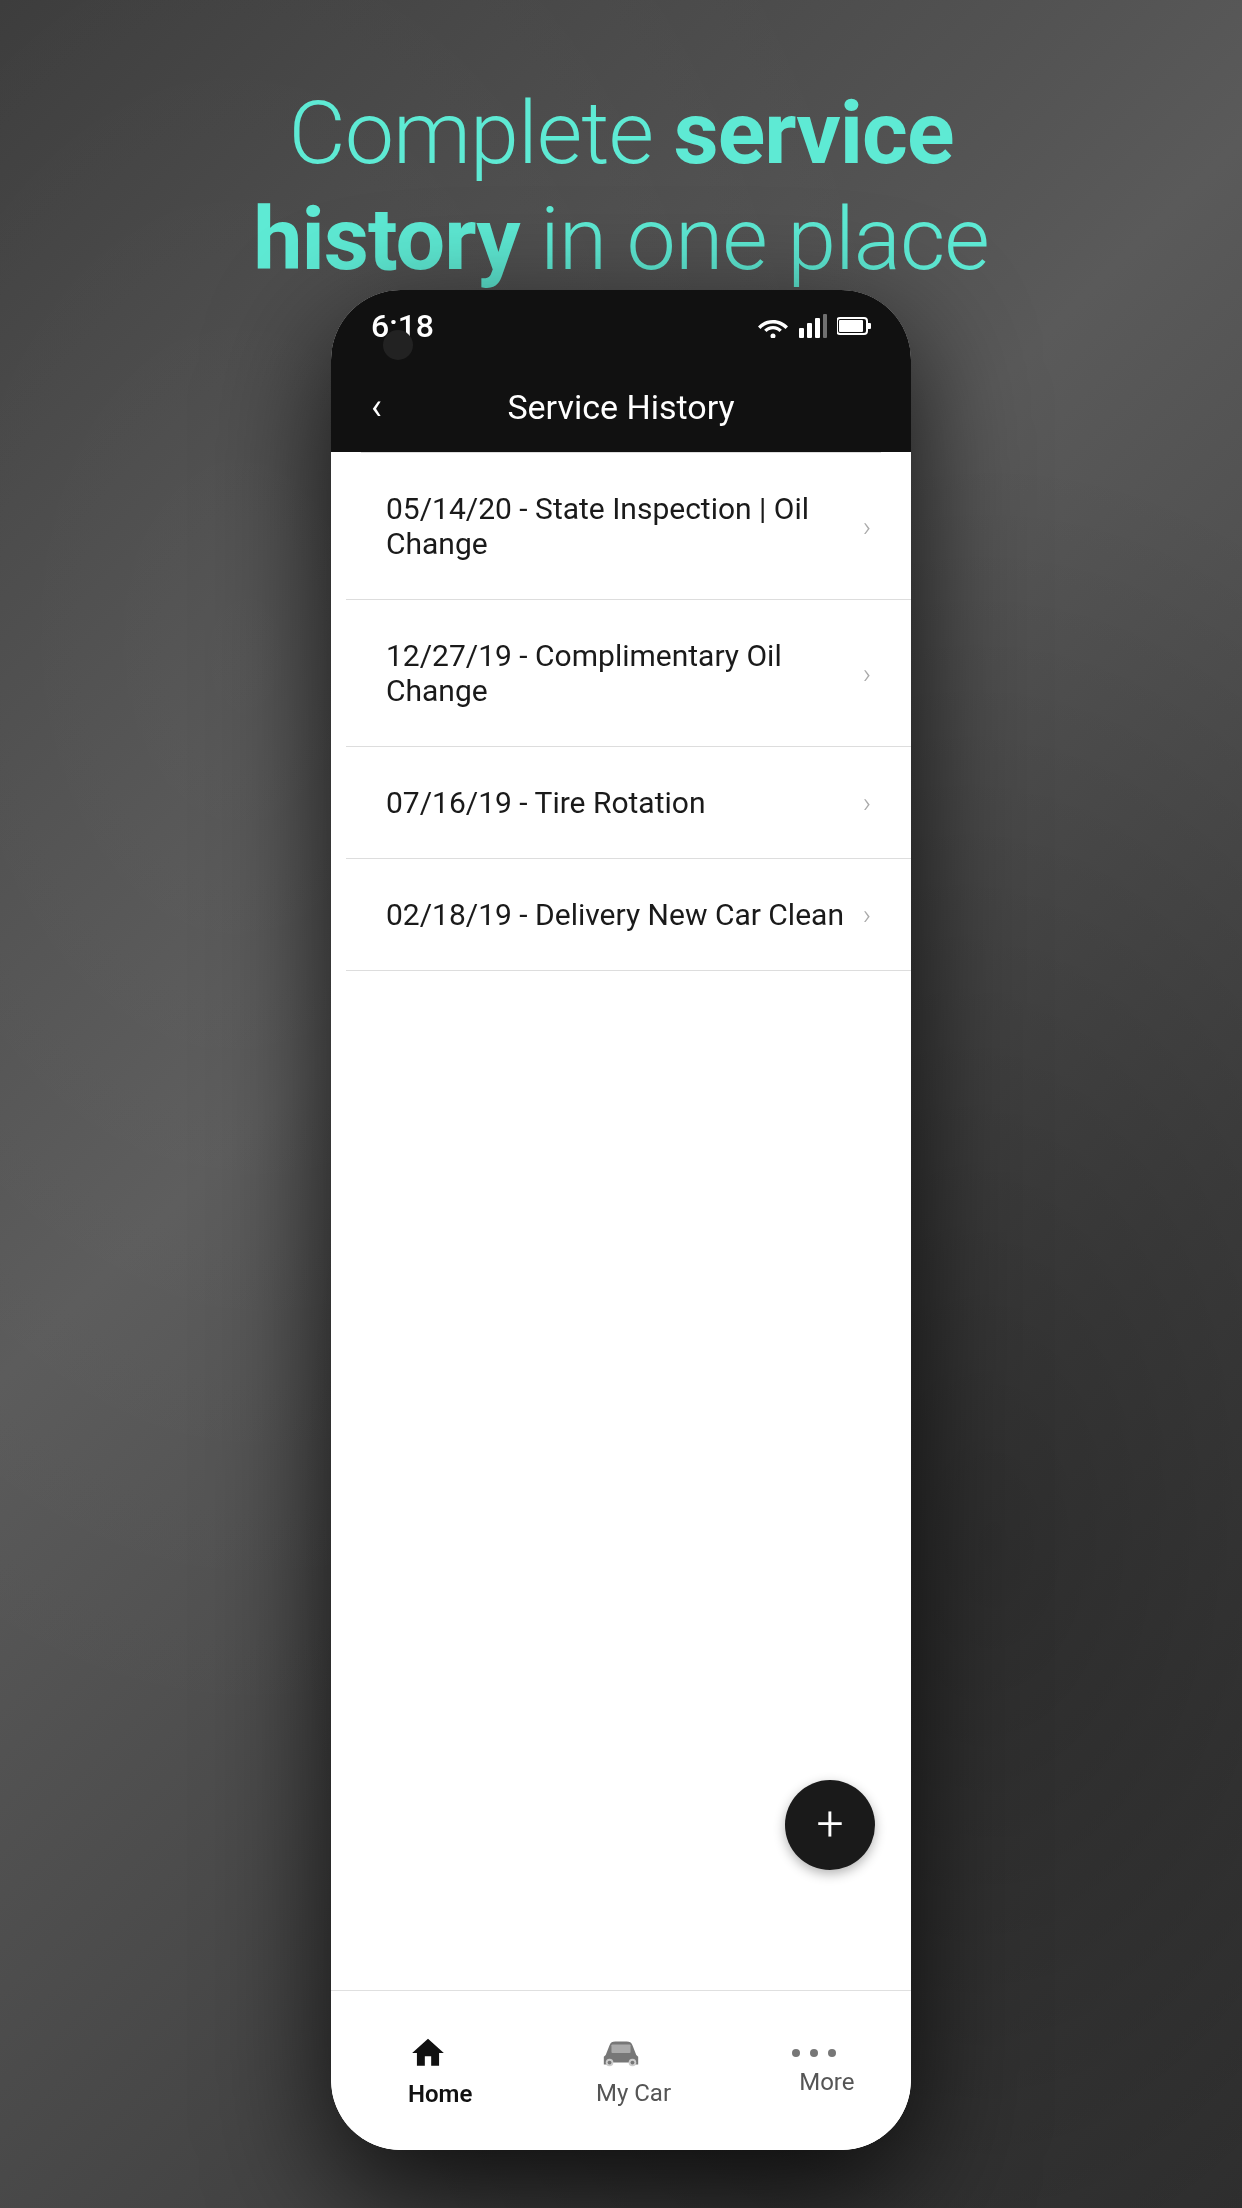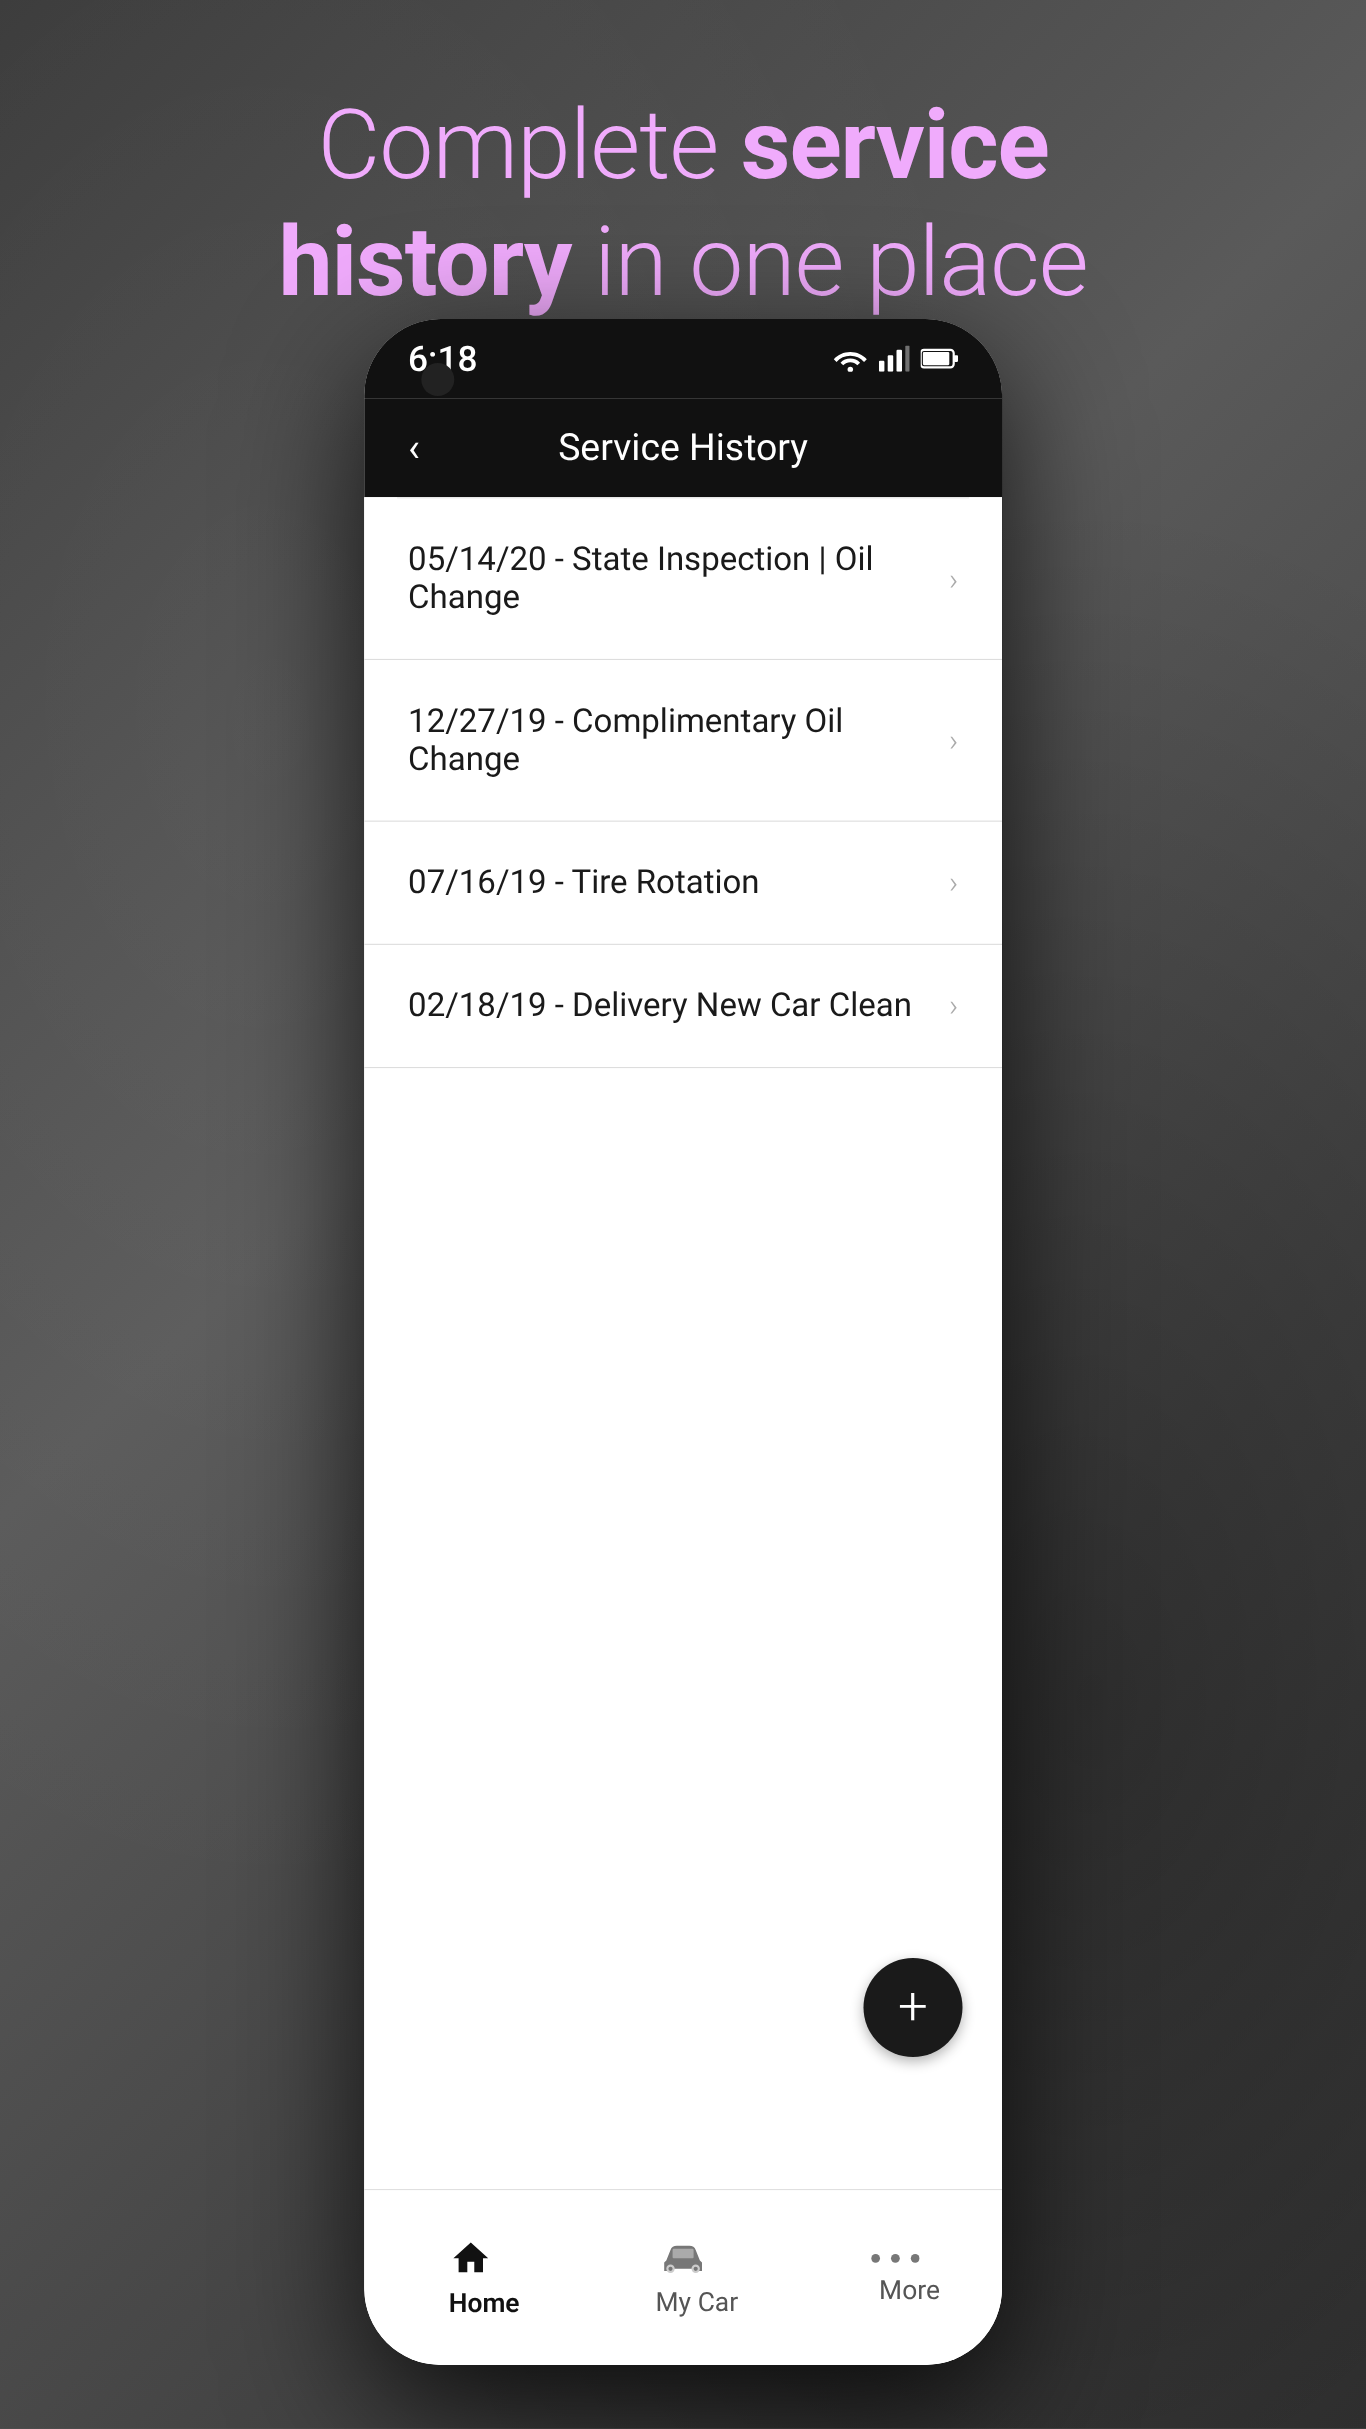--- a/index.html
+++ b/index.html
@@ -31,21 +31,21 @@
       z-index: 1;
     }
 
     
     .header-text {
       position: absolute;
       top: 80px;
       left: 0;
       right: 0;
       text-align: center;
-      color: #f0abfc;
+      color: #5eead4;
       z-index: 2;
       padding: 0 80px;
     }
 
     .header-text h1 {
       font-size: 88px;
       line-height: 1.2;
       font-weight: 300;
       letter-spacing: -1px;
     }
@@ -146,20 +146,21 @@
     
     .top-divider {
       height: 1px;
       background: #ddd;
       margin: 0 30px;
     }
 
     
     .service-list {
       list-style: none;
+      margin-left: 15px;
     }
 
     .service-item {
       display: flex;
       align-items: center;
       justify-content: space-between;
       padding: 38px 40px;
       border-bottom: 1px solid #ddd;
       cursor: pointer;
     }

